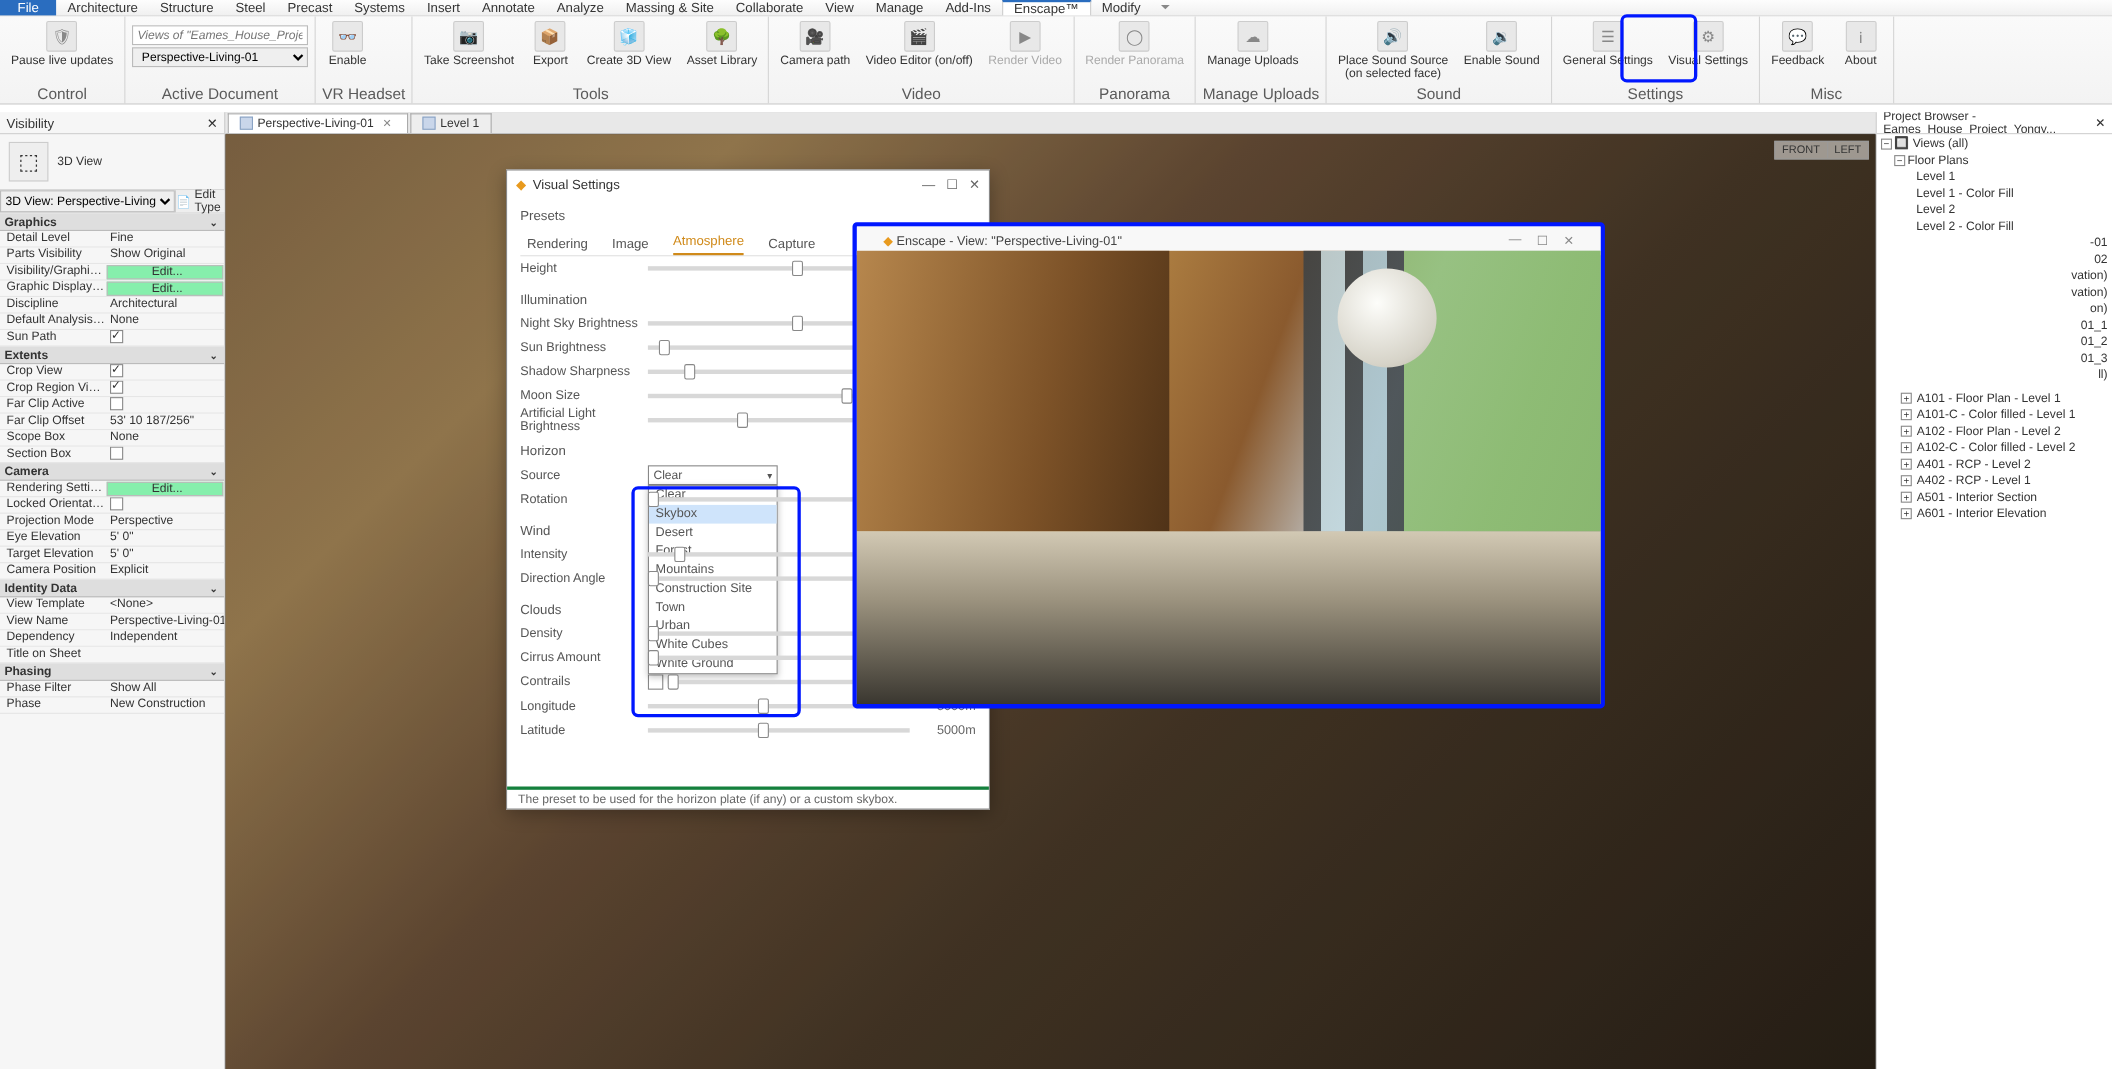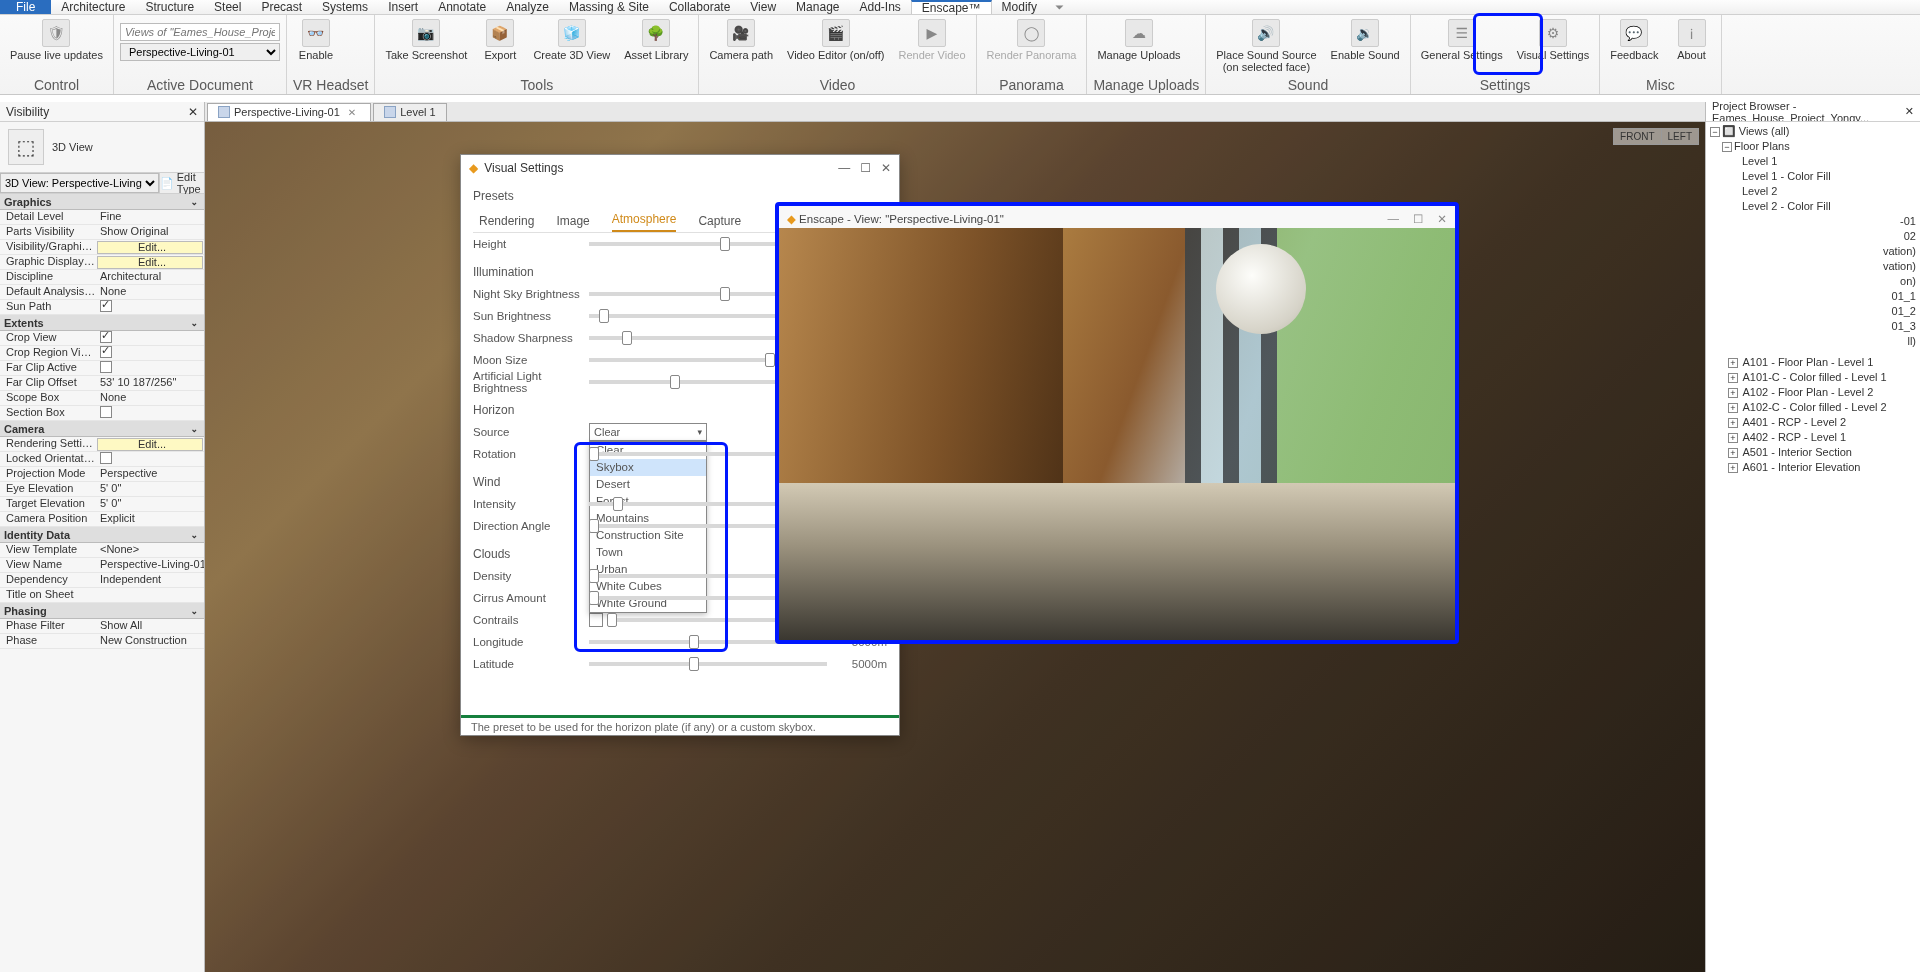--- a/index.html
+++ b/index.html
@@ -33,21 +33,21 @@
 .panel-props .hdr .x { cursor:pointer;}
 .tile3d { height:50px;display:flex;align-items:center;gap:8px;padding:0 8px;}
 .tile3d .icon { width:36px;height:36px;border:1px solid #ccc;background:#eee;display:flex;align-items:center;justify-content:center;font-size:20px;}
 .proptype { height:22px;display:flex;border-top:1px solid #d0d0d0;border-bottom:1px solid #d0d0d0;}
 .proptype select{flex:1;border:1px solid #bbb;font-size:11px;}
 .proptype .edittype{width:64px;display:flex;align-items:center;justify-content:center;border-left:1px solid #ccc;font-size:11px;background:#eee;}
 .propgrid { overflow-y:auto; }
 .prow { display:flex;height:15px;border-bottom:1px solid #e6e6e6;}
 .prow .pk{ width:96px;padding-left:6px;overflow:hidden;white-space:nowrap;text-overflow:ellipsis;}
 .prow .pv{ flex:1;padding-left:4px;overflow:hidden;white-space:nowrap;}
-.prow .pv.btn{ text-align:center;background:#fef9c3;border:1px solid #bbb;margin:1px;height:13px;line-height:11px;}
+.prow .pv.btn{ text-align:center;background:#86efac;border:1px solid #bbb;margin:1px;height:13px;line-height:11px;}
 .psec { background:#dedede;font-weight:bold;padding-left:4px;height:16px;line-height:16px;border-bottom:1px solid #bbb;display:flex;justify-content:space-between;padding-right:6px;}
 .psec .chev{font-size:9px;}
 .chk{display:inline-block;width:12px;height:12px;border:1px solid #888;background:#fff;position:relative;}
 .chk.on::after{content:"✓";position:absolute;left:0;top:-3px;font-size:11px;}
 
 .center { flex:1; position:relative; background:#d4d4d4; }
 .tabbar { height:20px;background:#e8e8e8;border-bottom:1px solid #bbb;display:flex;align-items:center;}
 .tabbar .tab{height:18px;padding:0 10px;display:flex;align-items:center;gap:4px;background:#fff;border:1px solid #aaa;border-bottom:none;margin-left:2px;font-size:11px;}
 .tabbar .tab .tico{width:12px;height:12px;background:#c9d6ea;border:1px solid #8aa3c4;}
 .tabbar .tab .tx{padding:0 4px;font-size:10px;color:#888;}
@@ -88,21 +88,21 @@
 .vs-combo::after{content:"▾";position:absolute;right:4px;top:0;font-size:9px;color:#555;}
 .vs-dropdown{position:absolute;width:118px;border:1px solid #888;background:#fff;box-shadow:0 2px 6px rgba(0,0,0,.25);}
 .vs-dropdown .opt{padding:1px 6px;font-size:11.5px;line-height:15px;cursor:default;}
 .vs-dropdown .opt.hover{background:#cfe4fb;}
 .vs-status{position:absolute;bottom:0;left:0;right:0;height:20px;border-top:3px solid #15803d;padding:0 10px;font-size:11px;color:#666;display:flex;align-items:center;}
 .hl-combo{position:absolute;border:3px solid #0017ff;border-radius:6px;pointer-events:none;}
 .vs-check{display:inline-block;width:14px;height:14px;border:1px solid #888;background:#fff;margin-right:4px;}
 
 
 .ew { position:absolute; border:4px solid #0017ff; border-radius:4px; background:#fff;}
-.ew-title{height:26px;display:flex;align-items:center;justify-content:space-between;padding:0 8px;font-size:11.5px;color:#444;background:#f8f8f8;}
+.ew-title{height:26px;display:flex;align-items:center;justify-content:space-between;padding:0 24px;font-size:11.5px;color:#444;background:#f8f8f8;}
 .ew-title .wb{display:flex;gap:14px;color:#888;}
 .ew-body{position:absolute;top:22px;left:0;right:0;bottom:0;background:
   linear-gradient(110deg,#e6e1d6 0%, #c9b48a 15%, #a97a3f 35%, #8a5a2e 50%, #c5cdd2 65%, #87a978 80%, #5a7a48 100%);
 }
 .ew-floor{position:absolute;left:0;right:0;bottom:0;height:38%;background:linear-gradient(0deg,#3a3730,#9b927e 60%,#d2c9b4);}
 .ew-wall{position:absolute;left:0;top:0;width:42%;height:62%;background:linear-gradient(100deg,#b48246,#7a4f25 60%,#4c3016);opacity:.95;}
 .ew-window{position:absolute;right:0;top:0;width:40%;height:62%;background:linear-gradient(90deg,#3b4246 0 6%,#c2d9e0 6% 14%,#3b4246 14% 20%,#aac6d0 20% 28%,#3b4246 28% 34%,#8fbf74 34% 100%);opacity:.85;}
 .ew-lamp{position:absolute;top:4%;right:22%;width:90px;height:90px;background:radial-gradient(circle at 40% 35%,#fdfdfa,#d6d3c8 70%,#b8b4a6);border-radius:50%;}
 </style>
 </head>

